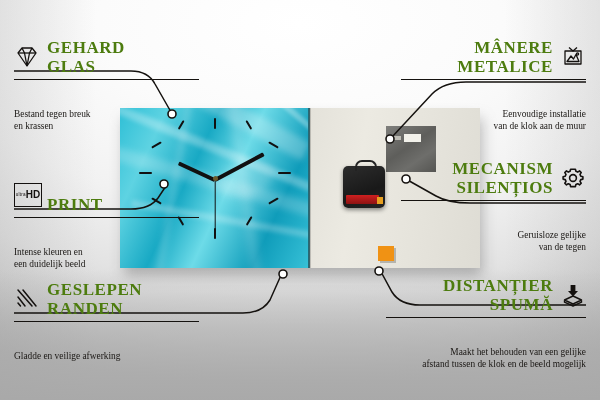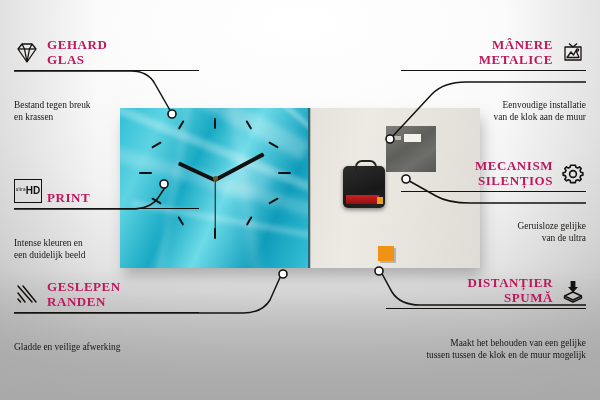--- a/index.html
+++ b/index.html
@@ -54,21 +54,21 @@
   #battery{position:absolute;left:3px;bottom:4px;width:33px;height:9px;background:linear-gradient(to bottom,#cf2020,#8d1212);border-radius:1px;}
   #battery-plus{position:absolute;right:2px;bottom:4px;width:6px;height:7px;background:#e8a020;}
   #spacer{position:absolute;left:68px;top:138px;width:16px;height:15px;background:#f09214;box-shadow:2px 2px 0 rgba(120,120,115,.45);}
 
   
   .callout{position:absolute;width:185px;}
   .callout.left{text-align:left;}
   .callout.right{text-align:right;}
   .head{display:flex;align-items:center;gap:7px;}
   .callout.right .head{flex-direction:row-reverse;}
-  .title{font-size:13px;letter-spacing:.55px;color:#be185d;line-height:1.12;font-weight:700;text-transform:uppercase;}
+  .title{font-size:17px;letter-spacing:.55px;color:#4d7c0f;line-height:1.12;font-weight:700;text-transform:uppercase;}
   .rule{height:0;border-top:1.4px solid #15120f;margin:3px 0 3px;}
   .sub{font-size:9.4px;color:#1a1714;line-height:1.28;margin-top:28px;}
   .icon{flex:0 0 auto;width:26px;height:24px;color:#14110f;}
   .icon svg{display:block;width:100%;height:100%;}
   #hdbox{width:26px;height:22px;border:1.4px solid #14110f;display:flex;flex-direction:row;align-items:center;justify-content:center;line-height:1;}
   #hdbox .u{font-size:4.6px;letter-spacing:.2px;font-family:"Liberation Sans",sans-serif;}
   #hdbox .h{font-size:10px;font-weight:700;font-family:"Liberation Sans",sans-serif;}
 
   #connectors{position:absolute;inset:0;pointer-events:none;}
 </style>
@@ -248,21 +248,21 @@
         </svg>
     </span>
     <span class="title">
       <span>MECANISM</span><br>
       <span>SILENȚIOS</span>
     </span>
   </div>
   <div class="rule"></div>
   <div class="sub">
     <span>Geruisloze gelijke</span><br>
-    <span>van de ultra</span>
+    <span>van de tegen</span>
   </div>
 </div>
 
 <div class="callout right" style="left:386px;top:276px;width:200px;">
   <div class="head">
     <span class="icon">
       <svg viewBox="0 0 26 24">
           <g fill="none" stroke="currentColor" stroke-width="1.4" stroke-linejoin="round">
         <path d="M10.6 2 h4.8 v6 h2.6 L13 13.5 L8 8 h2.6 z" fill="currentColor" stroke="none"></path>
         <path d="M13 13 L21.5 17 L13 21 L4.5 17 Z"></path>
@@ -271,15 +271,15 @@
         </svg>
     </span>
     <span class="title">
       <span>DISTANȚIER</span><br>
       <span>SPUMĂ</span>
     </span>
   </div>
   <div class="rule"></div>
   <div class="sub">
     <span>Maakt het behouden van een gelijke</span><br>
-    <span>tussen tussen de klok en de muur mogelijk</span>
+    <span>afstand tussen de klok en de beeld mogelijk</span>
   </div>
 </div>
 
 </body></html>

